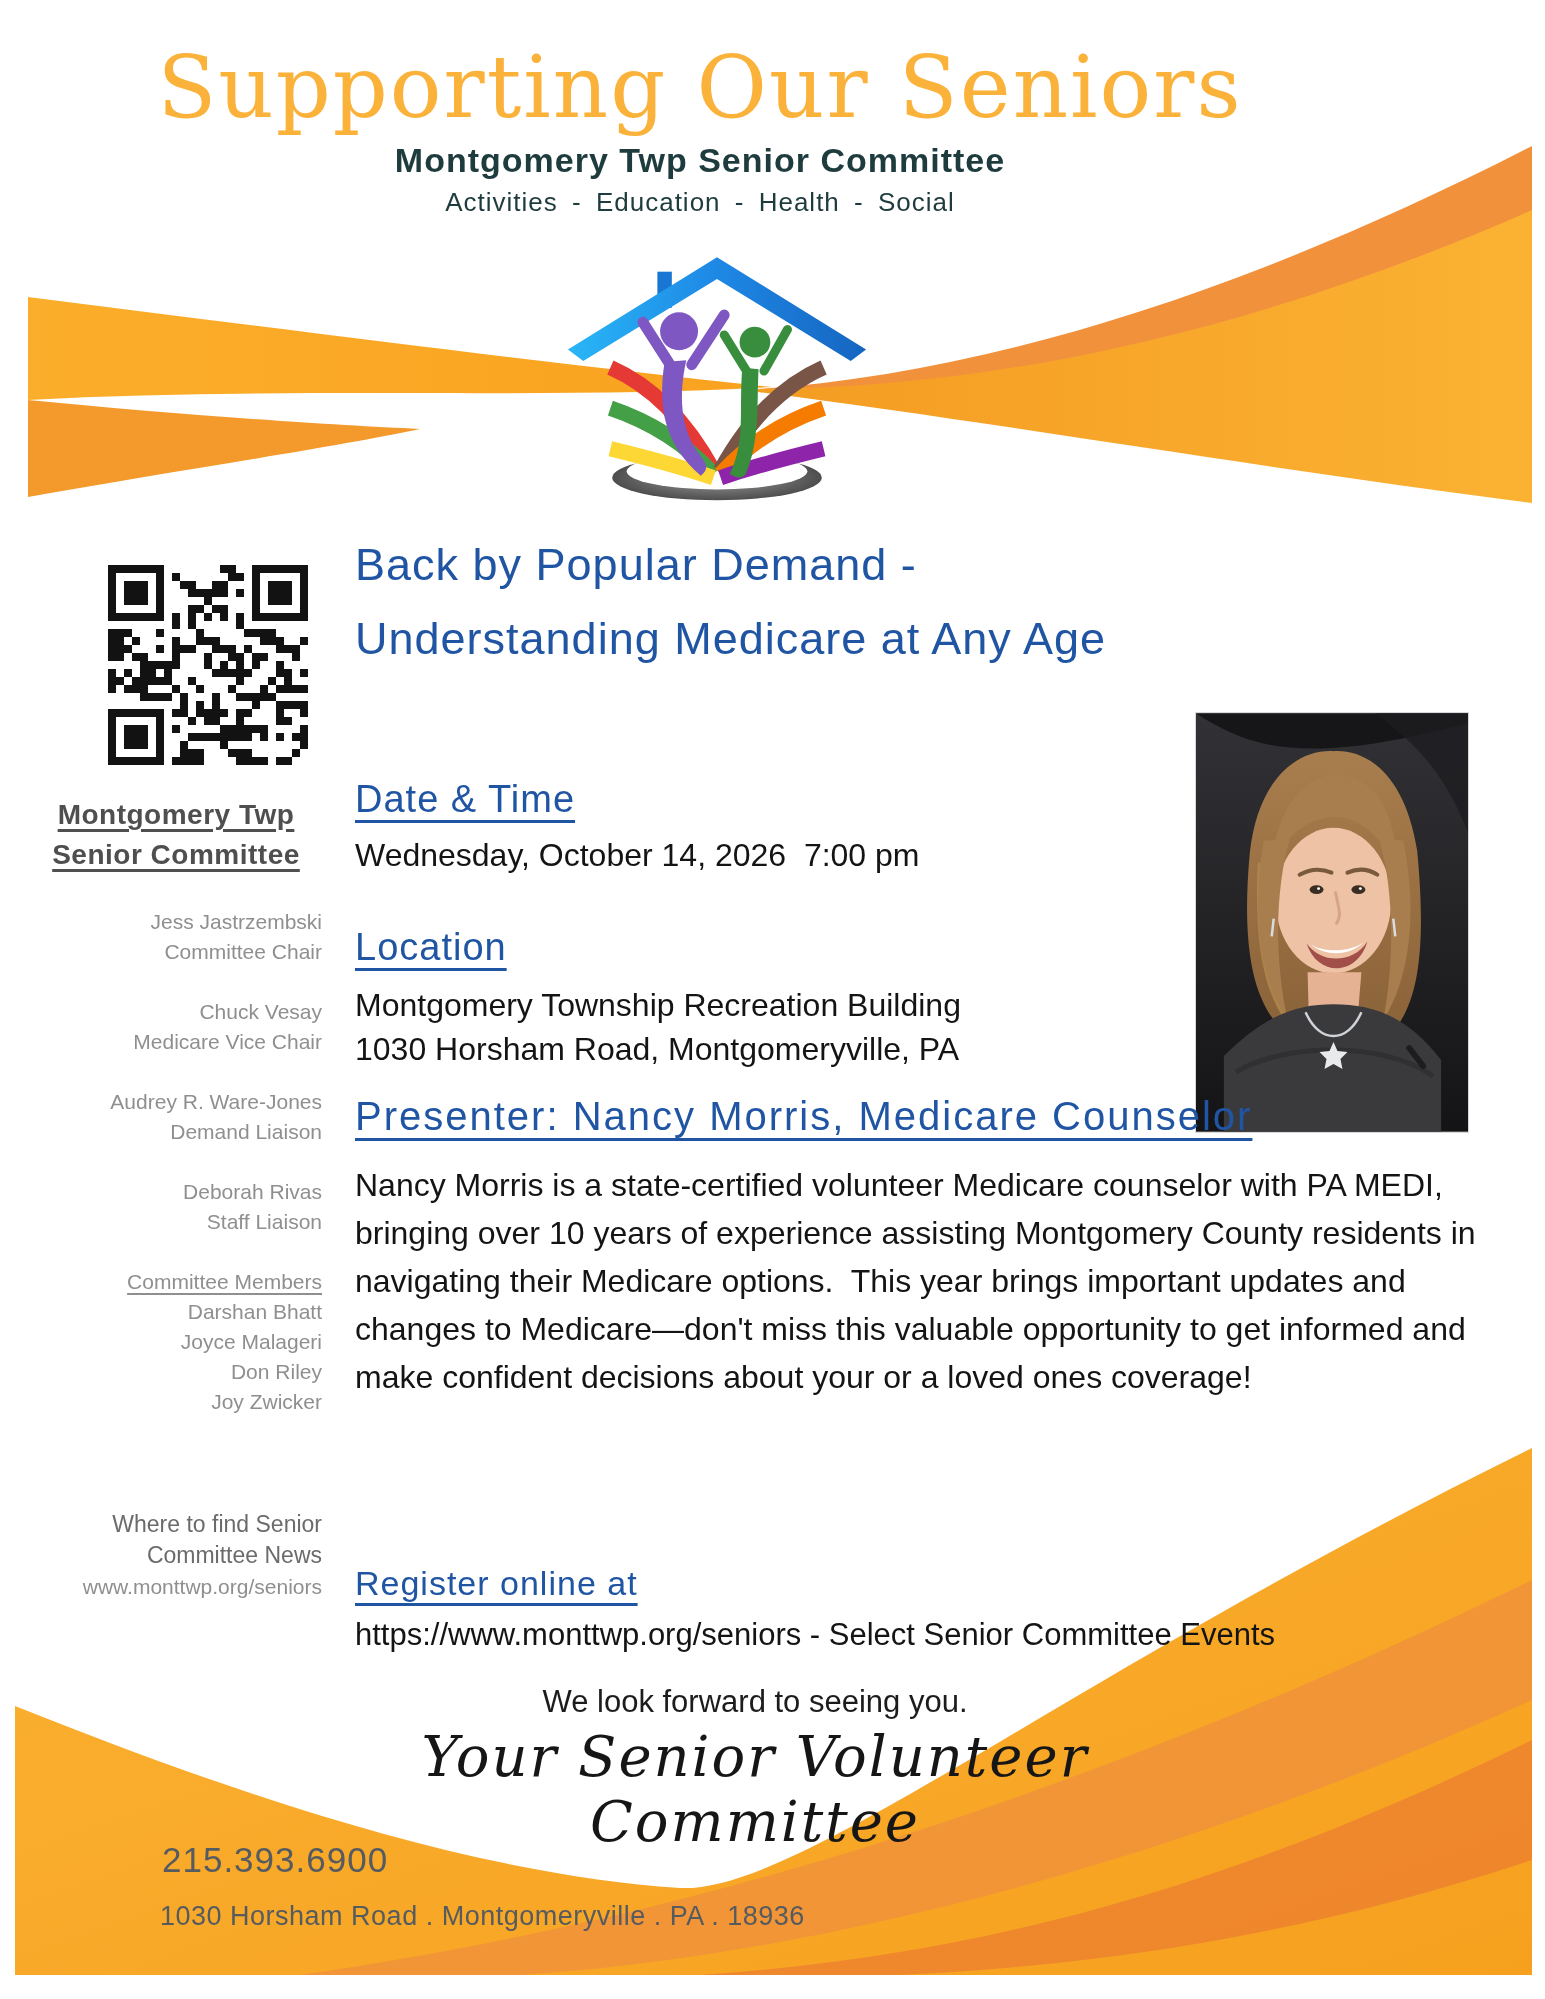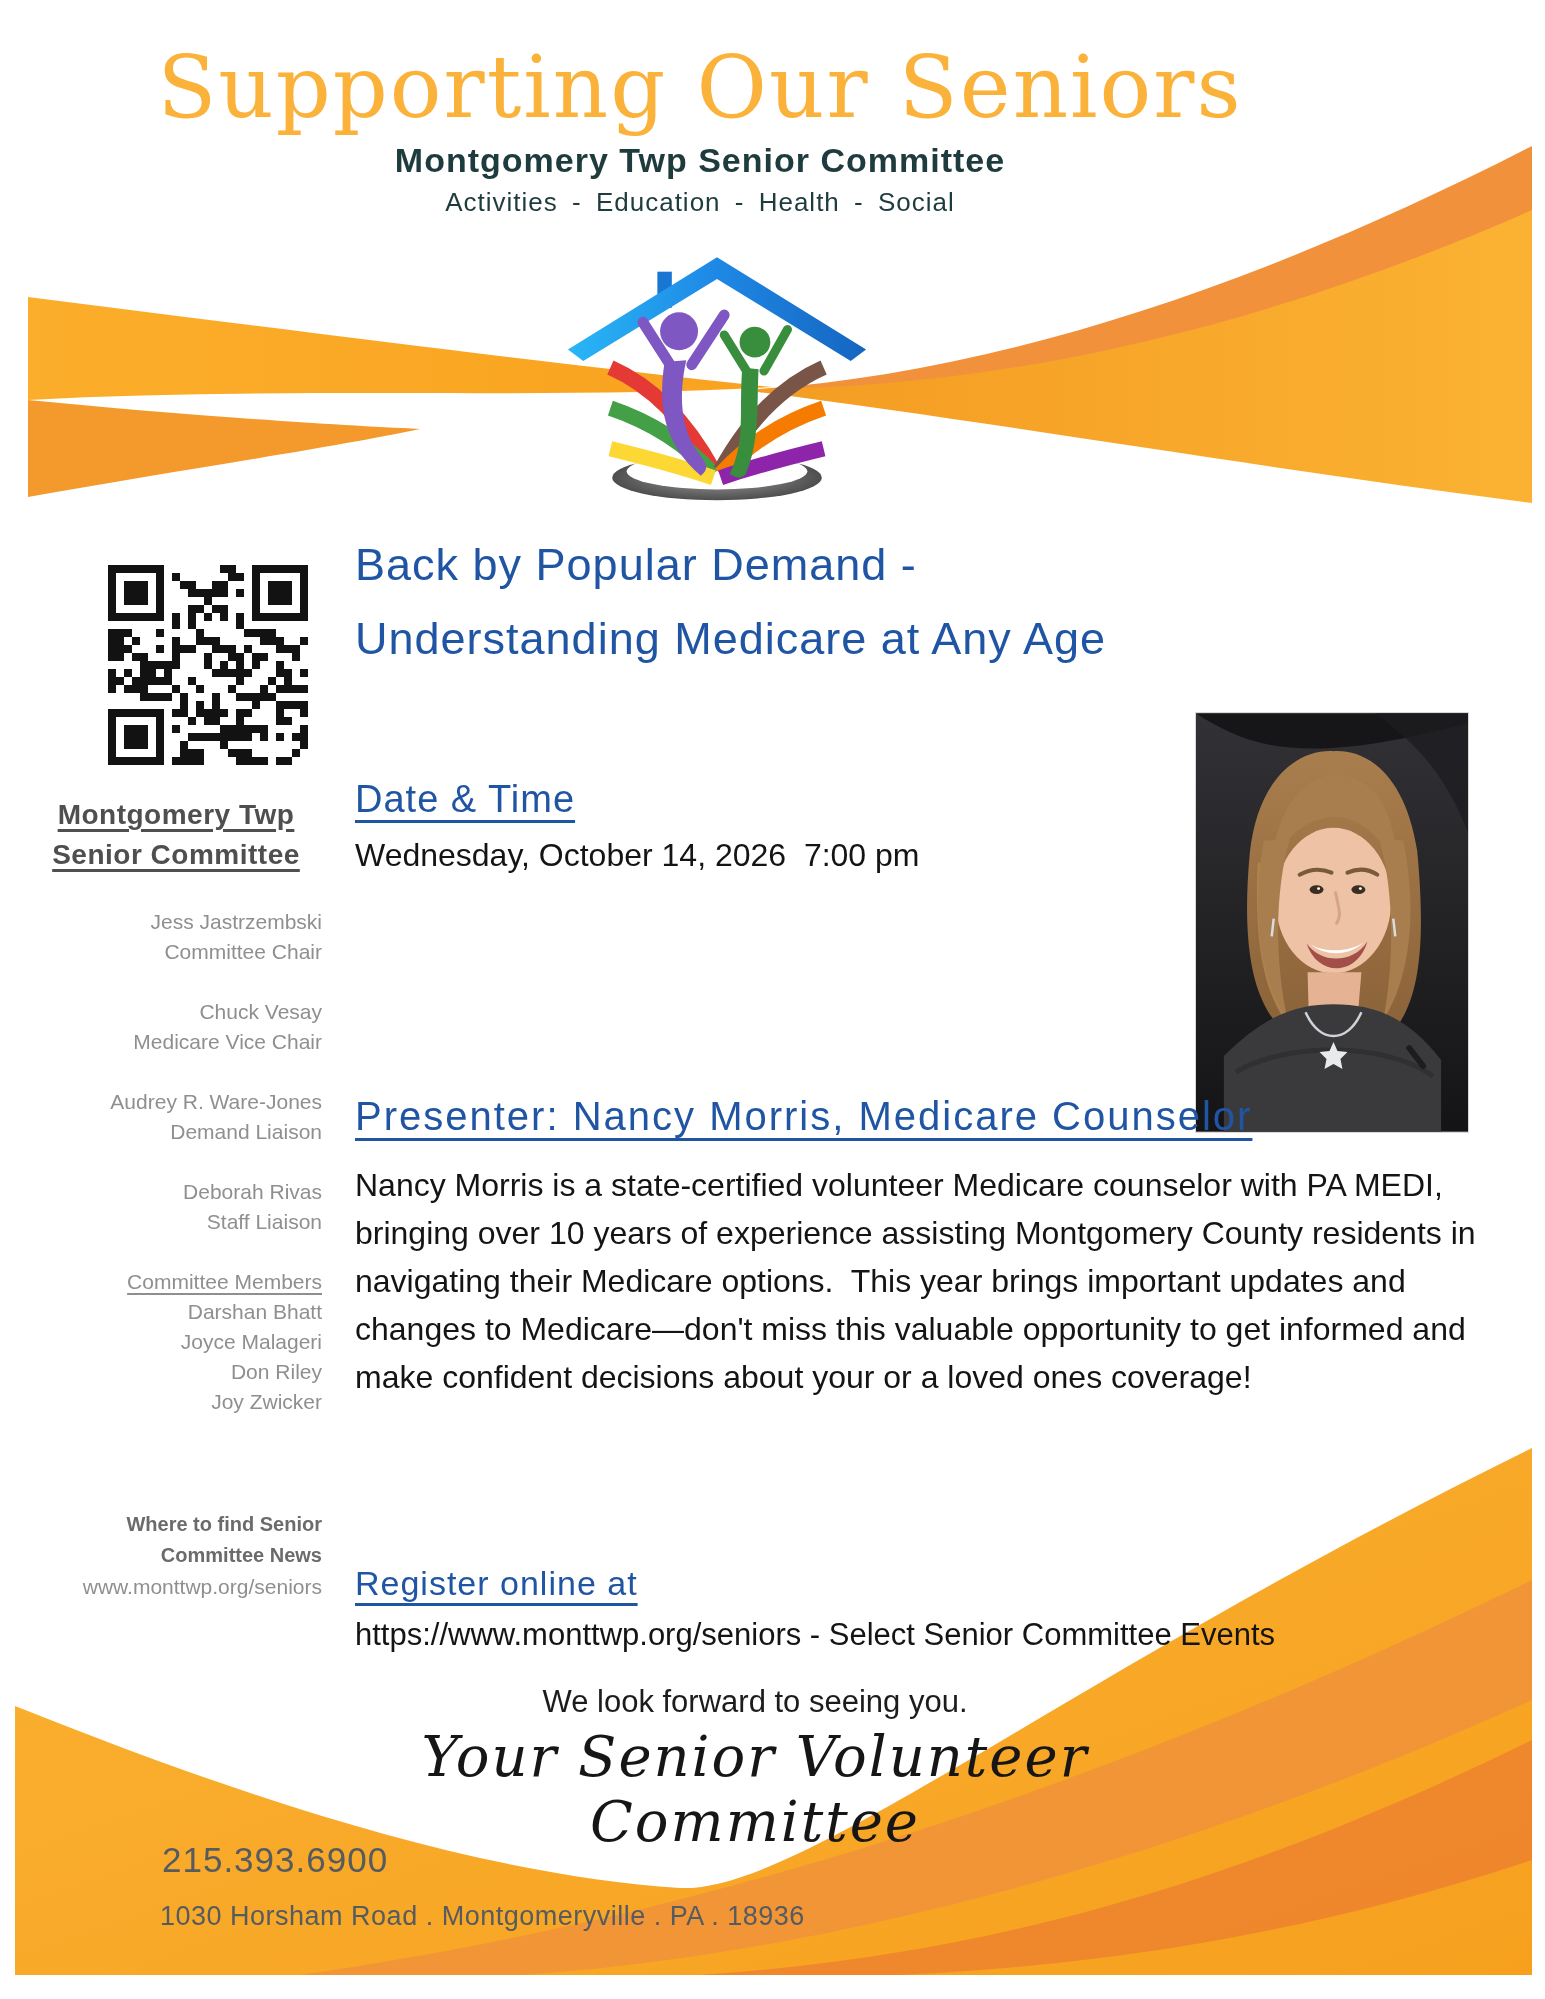--- a/index.html
+++ b/index.html
@@ -37,21 +37,21 @@
   .sidebar { position:absolute; left:30px; top:795px; width:292px; z-index:3; }
   .sb-title {
     text-align:center; font-size:28px; font-weight:bold; color:#4f4f4f;
     line-height:40px; letter-spacing:0.5px;
   }
   .sb-title span { text-decoration:underline; text-decoration-thickness:3px; text-underline-offset:5px; }
   .sb-roster { margin-top:32px; text-align:right; font-size:21px; color:#8f8f8f; line-height:30px; }
   .sb-pair { margin-bottom:30px; }
   .sb-members-heading { text-decoration:underline; text-underline-offset:4px; margin-top:12px; }
   .sb-news { margin-top:92px; text-align:right; }
-  .sb-news-bold { font-size:20px; font-weight:bold; color:#6b6b6b; line-height:31px; }
+  .sb-news-bold { font-size:23px; font-weight:normal; color:#6b6b6b; line-height:31px; }
   .sb-news-url { font-size:21px; color:#8f8f8f; line-height:31px; }
 
   
   .main { position:absolute; left:355px; top:528px; width:1160px; z-index:4; }
   .headline { color:#2055a4; font-size:45px; line-height:74px; letter-spacing:1px; }
   .section-heading {
     color:#2055a4; font-size:38px; letter-spacing:1px;
     text-decoration:underline; text-decoration-thickness:3px; text-underline-offset:8px;
   }
   .body-text { color:#141414; font-size:32px; }
@@ -503,20 +503,27 @@
     <div class="headline">
       <div>Back by Popular Demand -</div>
       <div>Understanding Medicare at Any Age</div>
     </div>
 
     <section class="sec-date">
       <div class="section-heading">Date &amp; Time</div>
       <div class="body-text prewrap val">Wednesday, October 14, 2026  7:00 pm</div>
     </section>
 
+    <section class="sec-loc">
+      <div class="section-heading">Location</div>
+      <div class="body-text val">
+        <div>Montgomery Township Recreation Building</div>
+        <div>1030 Horsham Road, Montgomeryville, PA</div>
+      </div>
+    </section>
 
     <section class="sec-pres">
       <div class="section-heading">Presenter: Nancy Morris, Medicare Counselor</div>
       <div class="body-text prewrap para">Nancy Morris is a state-certified volunteer Medicare counselor with PA MEDI, bringing over 10 years of experience assisting Montgomery County residents in navigating their Medicare options.  This year brings important updates and changes to Medicare—don't miss this valuable opportunity to get informed and make confident decisions about your or a loved ones coverage!</div>
     </section>
 
     <section class="sec-reg">
       <div class="section-heading">Register online at </div>
       <div class="body-text val">https://www.monttwp.org/seniors - Select Senior Committee Events</div>
     </section>

